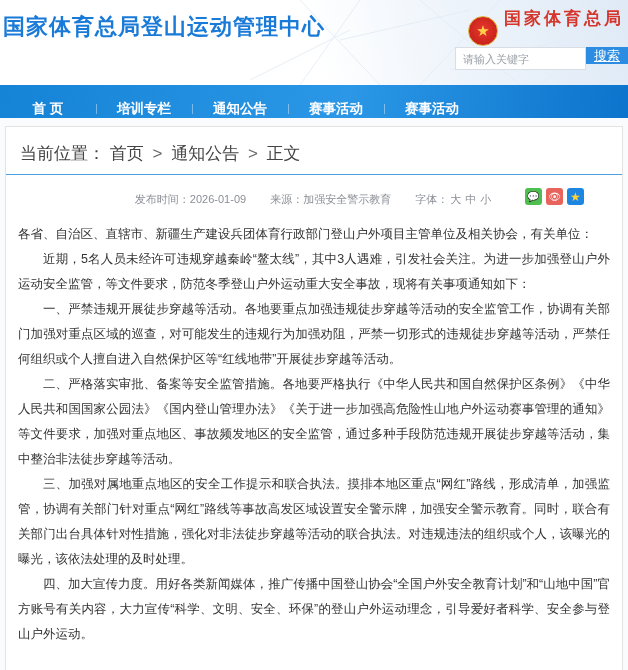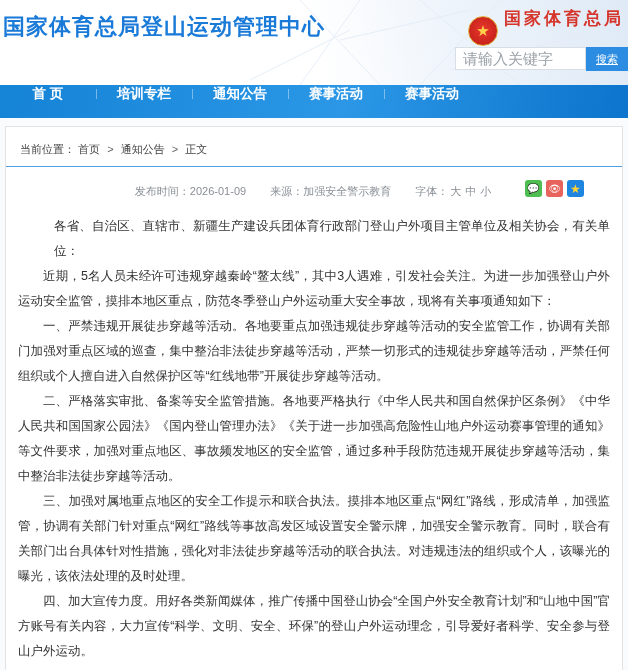--- a/index.html
+++ b/index.html
@@ -10,48 +10,48 @@
   .header { position:relative; height:85px; background:linear-gradient(78deg,#ffffff 50%,#eef4fb 72%,#dfeaf6 100%); overflow:hidden; }
   .header-pattern { position:absolute; inset:0; z-index:0; }
   .header-inner { position:relative; z-index:1; height:100%; }
   .site-title { position:absolute; left:3px; top:12px; font-size:22px; font-weight:bold; color:#1a7ad8; letter-spacing:1px; }
   .logo-block { position:absolute; right:4px; top:7px; display:flex; align-items:center; gap:6px; }
   .emblem { width:30px; height:30px; border-radius:50%; background:radial-gradient(circle at 50% 45%, #e8372e 0%, #c9241c 70%); border:1px solid #e0b13c; display:flex; align-items:center; justify-content:center; color:#ffd24a; font-size:15px; line-height:1; }
   .logo-text { display:flex; flex-direction:column;gap:18px; }
   .logo-title { color:#d5352b; font-size:17px; font-weight:bold; letter-spacing:3px; }
   .logo-sub { color:#d5352b; font-size:6px; transform:scale(.85); transform-origin:left top; white-space:nowrap; }
   .search-row { position:absolute; right:0; top:47px; display:flex; }
-  .search-input { width:131px; height:23px; border:1px solid #d9dee4; background:#fff; font-size:15px; padding:0 7px; color:#333; outline:none; }
+  .search-input { width:131px; height:23px; border:1px solid #d9dee4; background:#fff; font-size:11px; padding:0 7px; color:#333; outline:none; }
   .search-input::placeholder { color:#9aa1a8; }
-  .search-btn { width:42px; height:24px; border:none; background:#2b8ce2; color:#fff; font-size:11px; cursor:pointer;text-decoration:underline; }
+  .search-btn { width:42px; height:17px; border:none; background:#2b8ce2; color:#fff; font-size:13px; cursor:pointer;text-decoration:underline; }
 
   
-  .nav { height:33px; background:linear-gradient(100deg,#1583d6 0%,#2b97e6 55%,#0c74cc 100%); display:flex; align-items:flex-start; }
+  .nav { height:33px; background:linear-gradient(100deg,#1583d6 0%,#2b97e6 55%,#0c74cc 100%); display:flex; align-items:flex-end; }
   .nav-item { width:96px; display:flex; align-items:center; justify-content:center; color:#fff; font-size:13.5px; font-weight:bold; position:relative; cursor:pointer; }
   .nav-item + .nav-item::before { content:""; position:absolute; left:0; top:20%; height:60%; width:1px; background:rgba(255,255,255,.4); }
 
   
   .content { margin:8px 5px 4px; background:#fff; border:1px solid #e3e3e3; min-height:616px; position:relative; }
-  .breadcrumb { padding:15px 14px 9px; font-size:11px; color:#444; border-bottom:1px solid #4aa0e0; }
+  .breadcrumb { padding:15px 14px 9px; font-size:17px; color:#444; border-bottom:1px solid #4aa0e0; }
   .breadcrumb a { color:#444; text-decoration:none; cursor:pointer; }
   .crumb-sep { margin:0 4px; color:#666; }
 
   .article-title { margin-top:27px; padding:0 28px; text-align:center; font-size:13px; font-weight:bold; color:#1a7ad8; line-height:1.5; }
   .meta-row { position:relative; margin-top:17px; display:flex; justify-content:center; gap:24px; font-size:11px; color:#8a8f96; }
   .meta-item { white-space:nowrap; }
   .font-size-opt { margin:0 2px; cursor:pointer; color:#8a8f96; }
   .share-icons { position:absolute; right:38px; top:-4px; display:flex; gap:4px; }
   .share-ic { width:17px; height:17px; border-radius:3px; display:flex; align-items:center; justify-content:center; font-size:10px; color:#fff; cursor:pointer; line-height:1; }
   .ic-wechat { background:#4dbe4f; }
   .ic-weibo { background:#e8635c; }
   .ic-star { background:#1e86e0; color:#ffd335; font-size:12px; }
 
   .article-body { padding:15px 12px 0; font-size:12.5px; color:#333; line-height:25px; text-align:justify; }
   .article-body p { text-indent:2em; }
-  .article-body p.no-indent { text-indent:0;margin-left:36px; }
+  .article-body p.no-indent { text-indent:0; }
 </style>
 </head>
 <body>
 
 <div class="page">
 
   <div class="header">
     <svg class="header-pattern" width="628" height="85" viewBox="0 0 628 85">
       <g stroke="#e3ecf6" stroke-width="1" fill="none" opacity="0.9">
         <polyline points="300,0 380,85"></polyline>
@@ -113,22 +113,22 @@
       </span>
       <span class="share-icons">
         <span class="share-ic ic-wechat">💬</span>
         <span class="share-ic ic-weibo">👁</span>
         <span class="share-ic ic-star">★</span>
       </span>
     </div>
 
     <div class="article-body">
       <p class="no-indent">各省、自治区、直辖市、新疆生产建设兵团体育行政部门登山户外项目主管单位及相关协会，有关单位：</p>
-      <p>近期，5名人员未经许可违规穿越秦岭“鳌太线”，其中3人遇难，引发社会关注。为进一步加强登山户外运动安全监管，摸排本地区重点，防范冬季登山户外运动重大安全事故，现将有关事项通知如下：</p>
-      <p>一、严禁违规开展徒步穿越等活动。各地要重点加强违规徒步穿越等活动的安全监管工作，协调有关部门加强对重点区域的巡查，集中整治非法徒步穿越等活动，严禁一切形式的违规徒步穿越等活动，严禁任何组织或个人擅自进入自然保护区等“红线地带”开展徒步穿越等活动。</p>
+      <p>近期，5名人员未经许可违规穿越秦岭“鳌太线”，其中3人遇难，引发社会关注。为进一步加强登山户外运动安全监管，等文件要求，防范冬季登山户外运动重大安全事故，现将有关事项通知如下：</p>
+      <p>一、严禁违规开展徒步穿越等活动。各地要重点加强违规徒步穿越等活动的安全监管工作，协调有关部门加强对重点区域的巡查，对可能发生的违规行为加强劝阻，严禁一切形式的违规徒步穿越等活动，严禁任何组织或个人擅自进入自然保护区等“红线地带”开展徒步穿越等活动。</p>
       <p>二、严格落实审批、备案等安全监管措施。各地要严格执行《中华人民共和国自然保护区条例》《中华人民共和国国家公园法》《国内登山管理办法》《关于进一步加强高危险性山地户外运动赛事管理的通知》等文件要求，加强对重点地区、事故频发地区的安全监管，通过多种手段防范违规开展徒步穿越等活动，集中整治非法徒步穿越等活动。</p>
       <p>三、加强对属地重点地区的安全工作提示和联合执法。摸排本地区重点“网红”路线，形成清单，加强监管，协调有关部门针对重点“网红”路线等事故高发区域设置安全警示牌，加强安全警示教育。同时，联合有关部门出台具体针对性措施，强化对非法徒步穿越等活动的联合执法。对违规违法的组织或个人，该曝光的曝光，该依法处理的及时处理。</p>
       <p>四、加大宣传力度。用好各类新闻媒体，推广传播中国登山协会“全国户外安全教育计划”和“山地中国”官方账号有关内容，大力宣传“科学、文明、安全、环保”的登山户外运动理念，引导爱好者科学、安全参与登山户外运动。</p>
 
     </div>
 
   </div>
 </div>
 
 </body></html>

